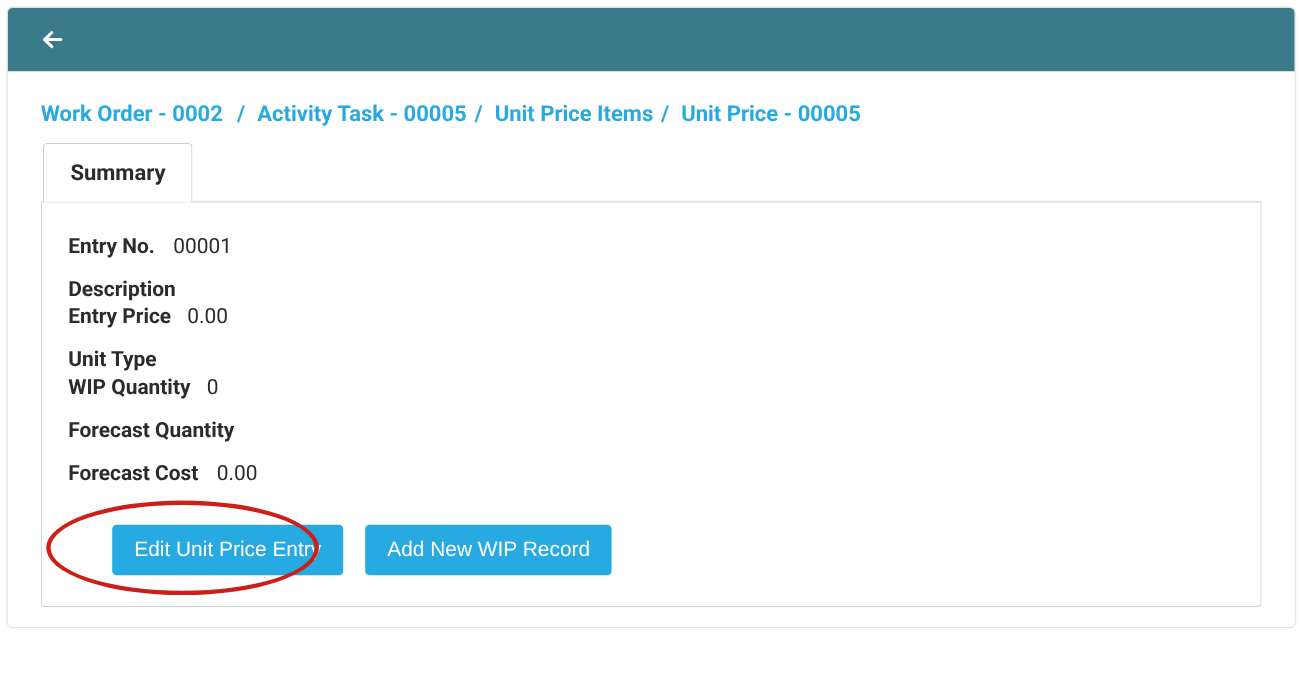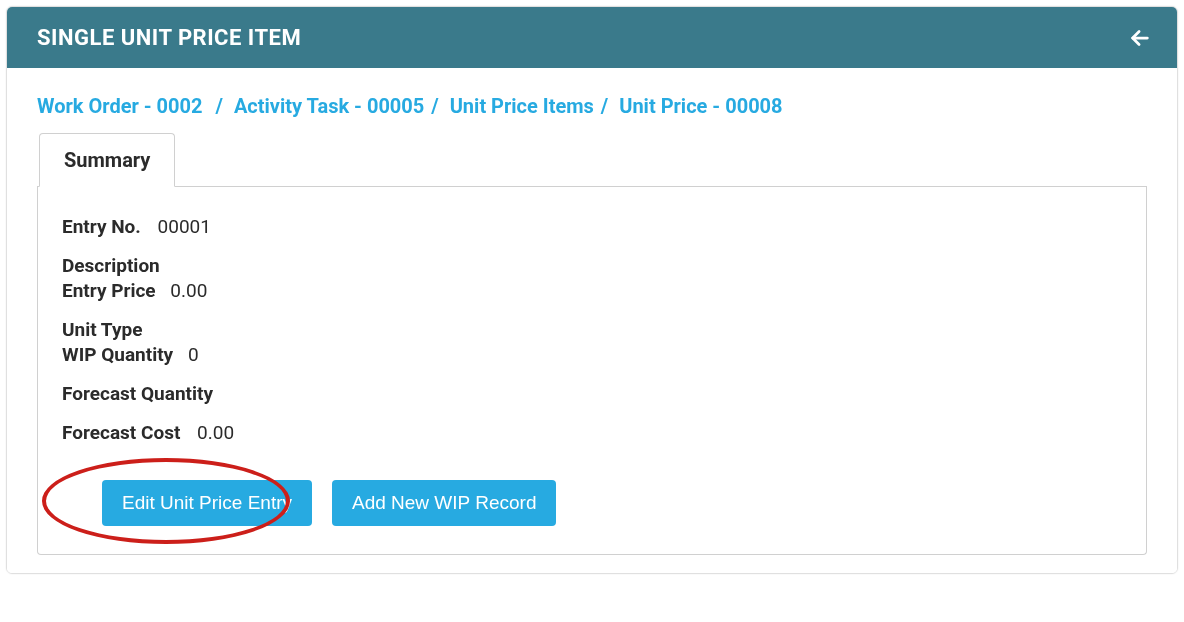--- a/index.html
+++ b/index.html
@@ -139,39 +139,38 @@
     border-radius: 50%;
     pointer-events: none;
   }
 </style>
 </head>
 <body>
 
 <div class="card">
 
   <div class="header">
-    <div class="header-title">SINGLE UNIT PRICE ITEM</div>
     <div class="back-icon">
       <svg width="22" height="22" viewBox="0 0 24 24" fill="none" stroke="#ffffff" stroke-width="3" stroke-linecap="round" stroke-linejoin="round">
         <line x1="20" y1="12" x2="4" y2="12"></line>
         <polyline points="11 5 4 12 11 19"></polyline>
       </svg>
     </div>
   </div>
 
   <div class="body">
 
     <div class="breadcrumb">
       <a href="#">Work Order - 0002</a>
       <span class="sep" style="padding-left:8px;">/</span>
       <a href="#">Activity Task - 00005</a>
       <span class="sep">/</span>
       <a href="#">Unit Price Items</a>
       <span class="sep">/</span>
-      <a href="#">Unit Price - 00008</a>
+      <a href="#">Unit Price - 00005</a>
     </div>
 
     <div class="tabs">
       <div class="tab active">Summary</div>
     </div>
 
     <div class="tab-panel">
 
       <div class="field-row">
         <span class="field-label">Entry No.</span>

